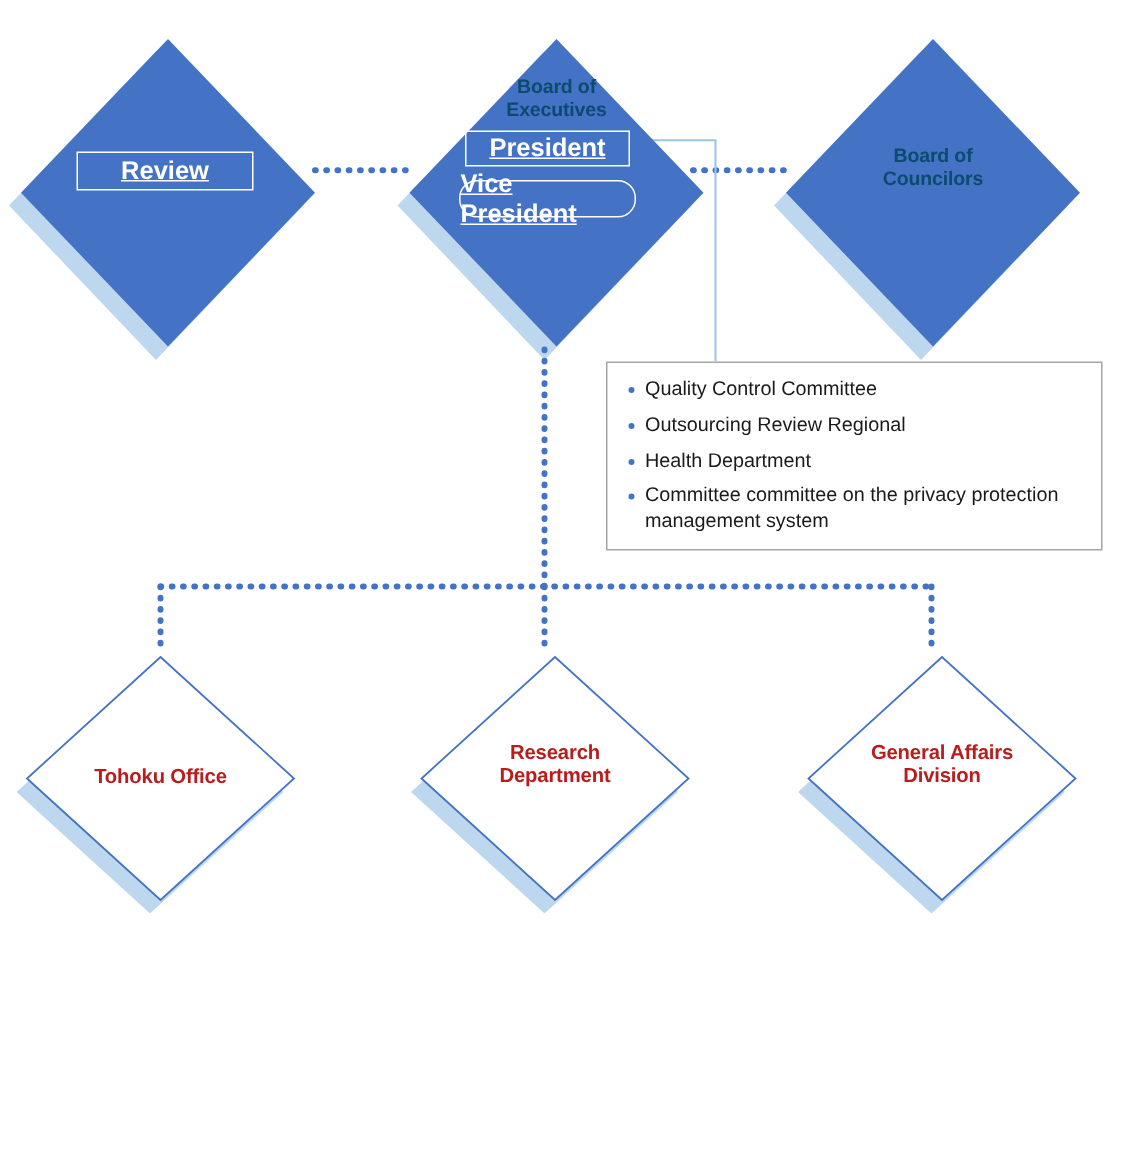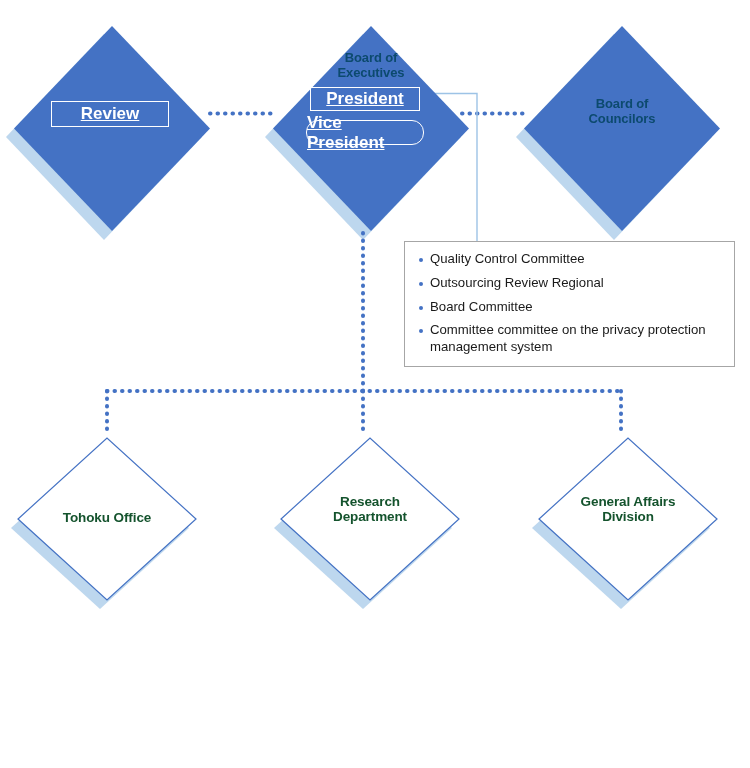--- a/index.html
+++ b/index.html
@@ -35,21 +35,21 @@
     text-align: center;
     line-height: 1.12;
     font-weight: bold;
     letter-spacing: -0.1px;
   }
   .node-label.filled {
     color: #0c4a6e;
     font-size: 13px;
   }
   .node-label.outlined {
-    color: #14532d;
+    color: #b91c1c;
     font-size: 13.5px;
   }
   .boxed-label {
     position: absolute;
     border: 1.4px solid #ffffff;
     color: #ffffff;
     font-weight: bold;
     font-size: 17px;
     display: flex;
     align-items: center;
@@ -158,21 +158,21 @@
 
   <div class="node-label filled" style="left:554px; top:97px; width:136px;">
     <div>Board of</div>
     <div>Councilors</div>
   </div>
 
   <div class="panel" style="left:404px; top:241px; width:331px; height:126px;">
     <ul>
       <li>Quality Control Committee</li>
       <li>Outsourcing Review Regional</li>
-      <li>Board Committee</li>
+      <li>Health Department</li>
       <li>Committee committee on the privacy protection management system</li>
     </ul>
   </div>
 
   <div class="node-label outlined" style="left:37px; top:510px; width:140px;">
     <div>Tohoku Office</div>
   </div>
 
   <div class="node-label outlined" style="left:300px; top:494px; width:140px;">
     <div>Research</div>

